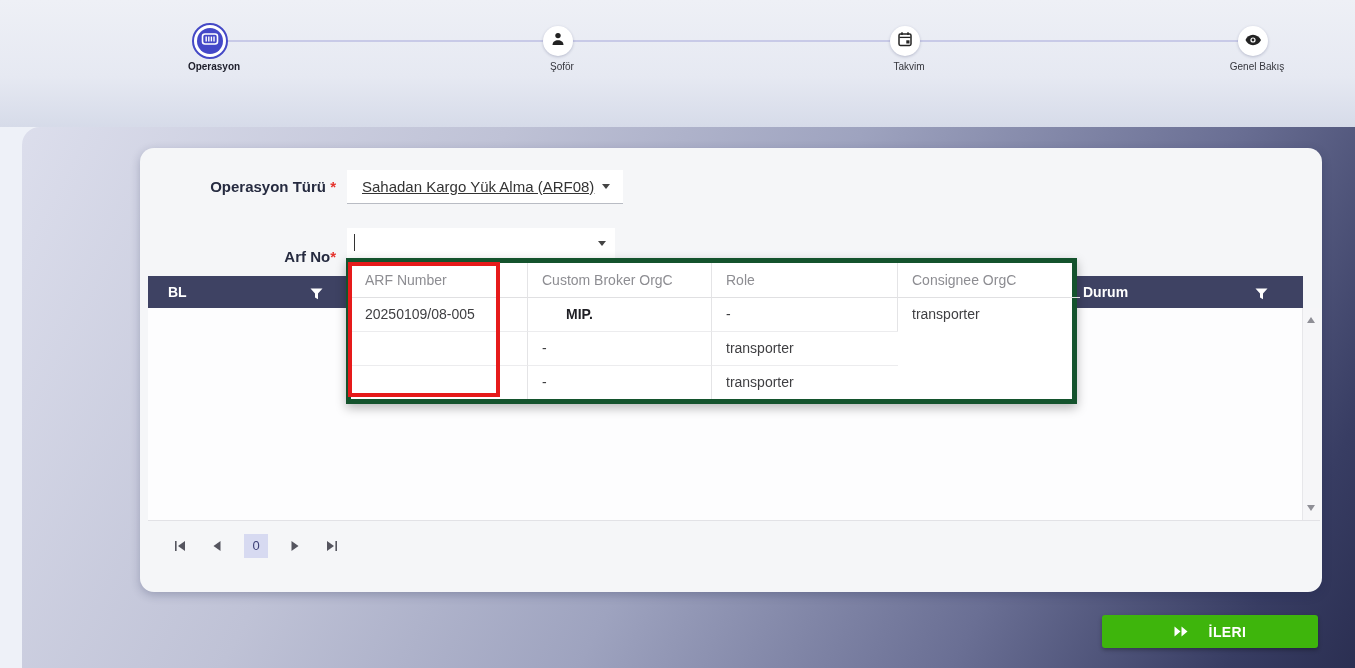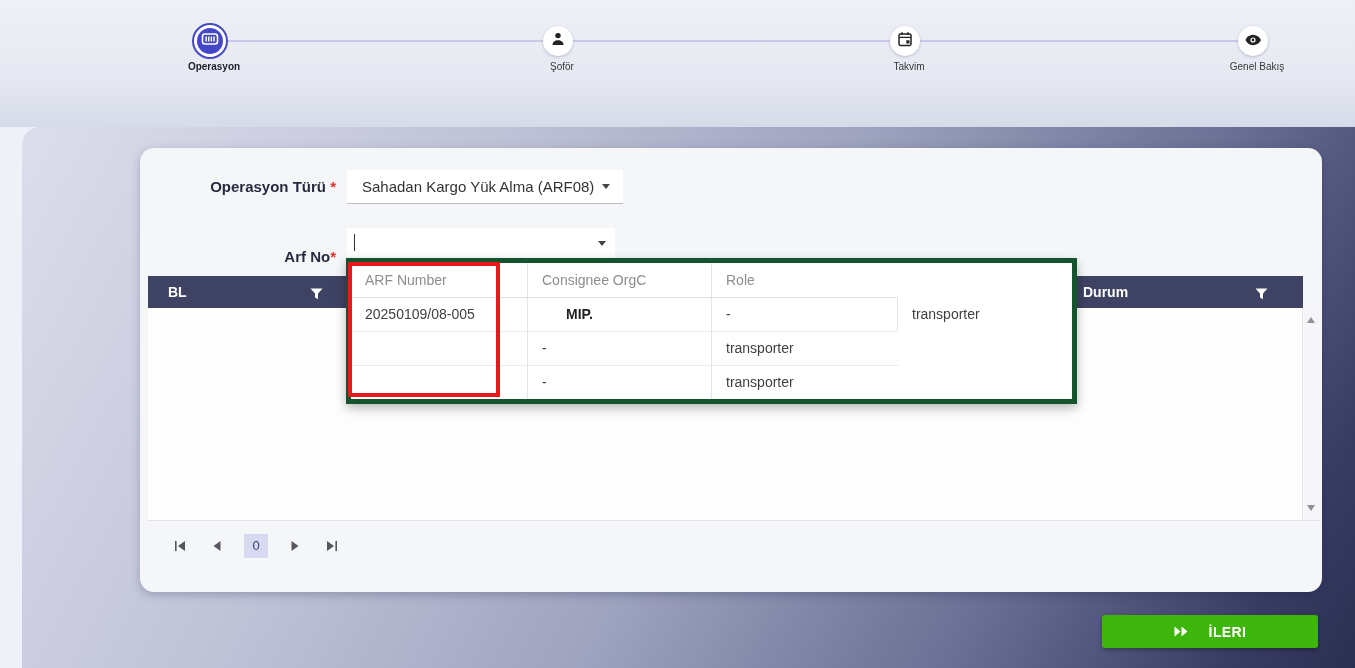--- a/index.html
+++ b/index.html
@@ -28,21 +28,21 @@
     border-top-left-radius:18px;
     background:linear-gradient(118deg,#dcdeec 0%,#bfc2d6 30%,#9ea3bf 52%,#6a6f94 75%,#383d63 92%,#2b2f52 100%);}
   
   .card{position:absolute;left:140px;top:148px;width:1182px;height:444px;
     background:#f5f6f8;border-radius:14px;box-shadow:0 3px 10px rgba(25,30,70,.25);}
   .form-label{position:absolute;left:0;width:196px;text-align:right;
     font-size:15px;font-weight:bold;color:#262b40;}
   .req{color:#e5342e;font-weight:bold;}
   .select-box{position:absolute;left:207px;top:22px;width:276px;height:33px;background:#fff;
     border-bottom:1px solid #b9bcc4;cursor:pointer;}
-  .select-box .val{position:absolute;left:15px;top:0;line-height:33px;font-size:15px;color:#333;}
+  .select-box .val{position:absolute;left:15px;top:0;line-height:33px;font-size:15px;color:#333;text-decoration:underline;}
   .caret{width:0;height:0;border-left:4px solid transparent;border-right:4px solid transparent;
     border-top:5px solid #444;position:absolute;}
   .input-wrap{position:absolute;left:207px;top:80px;width:268px;height:30px;background:#fff;
     border-bottom:2px solid #3949ab;}
   .fake-caret{position:absolute;left:7px;top:6px;width:1px;height:17px;background:#333;}
   
   .tbl-header{position:absolute;left:8px;top:128px;width:1155px;height:32px;background:#3e4263;}
   .tbl-header .hlabel{position:absolute;top:0;line-height:32px;font-size:14px;font-weight:bold;color:#fff;}
   .funnel{position:absolute;top:10px;}
   .tbl-body{position:absolute;left:8px;top:160px;width:1172px;height:212px;background:#fdfdfe;}
@@ -205,22 +205,23 @@
           <path d="M1 1l7 5-7 5z" fill="#55555f"></path>
           <rect x="9.4" y="1" width="1.6" height="10" fill="#55555f"></rect>
         </svg>
     </div>
   </div>
 </div>
 
 <div class="dropdown">
   <div class="dd-row dd-head">
     <div class="dd-cell">ARF Number</div>
+    <div class="dd-cell">Custom Broker OrgC</div>
+    <div class="dd-cell">Role</div>
     <div class="dd-cell">Consignee OrgC</div>
-    <div class="dd-cell">Role</div>
   </div>
   <div class="dd-body">
     <div class="dd-row">
       <div class="dd-cell">20250109/08-005</div>
       <div class="dd-cell broker">MIP.</div>
       <div class="dd-cell">-</div>
       <div class="dd-cell">transporter</div>
     </div>
     <div class="dd-row">
       <div class="dd-cell"></div>

